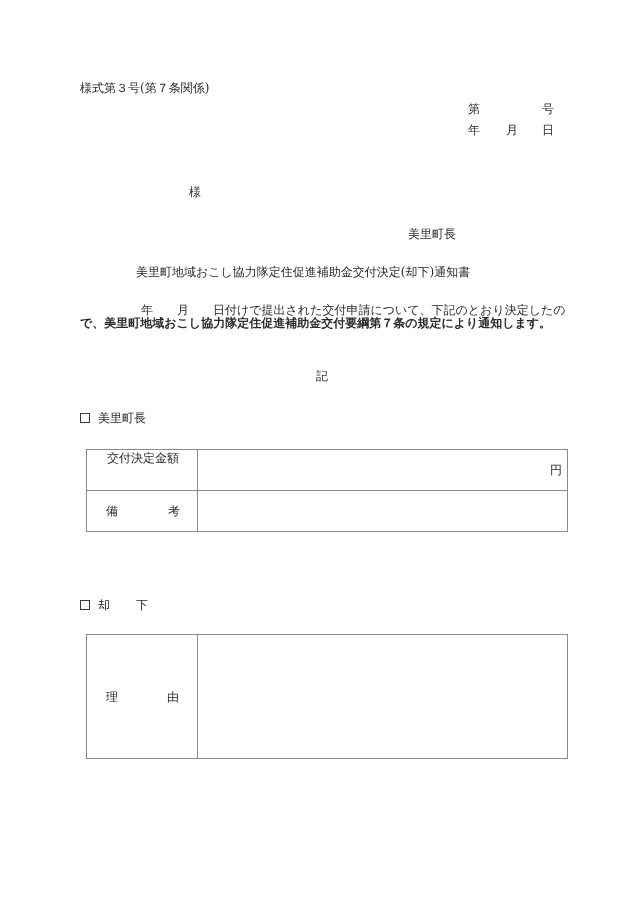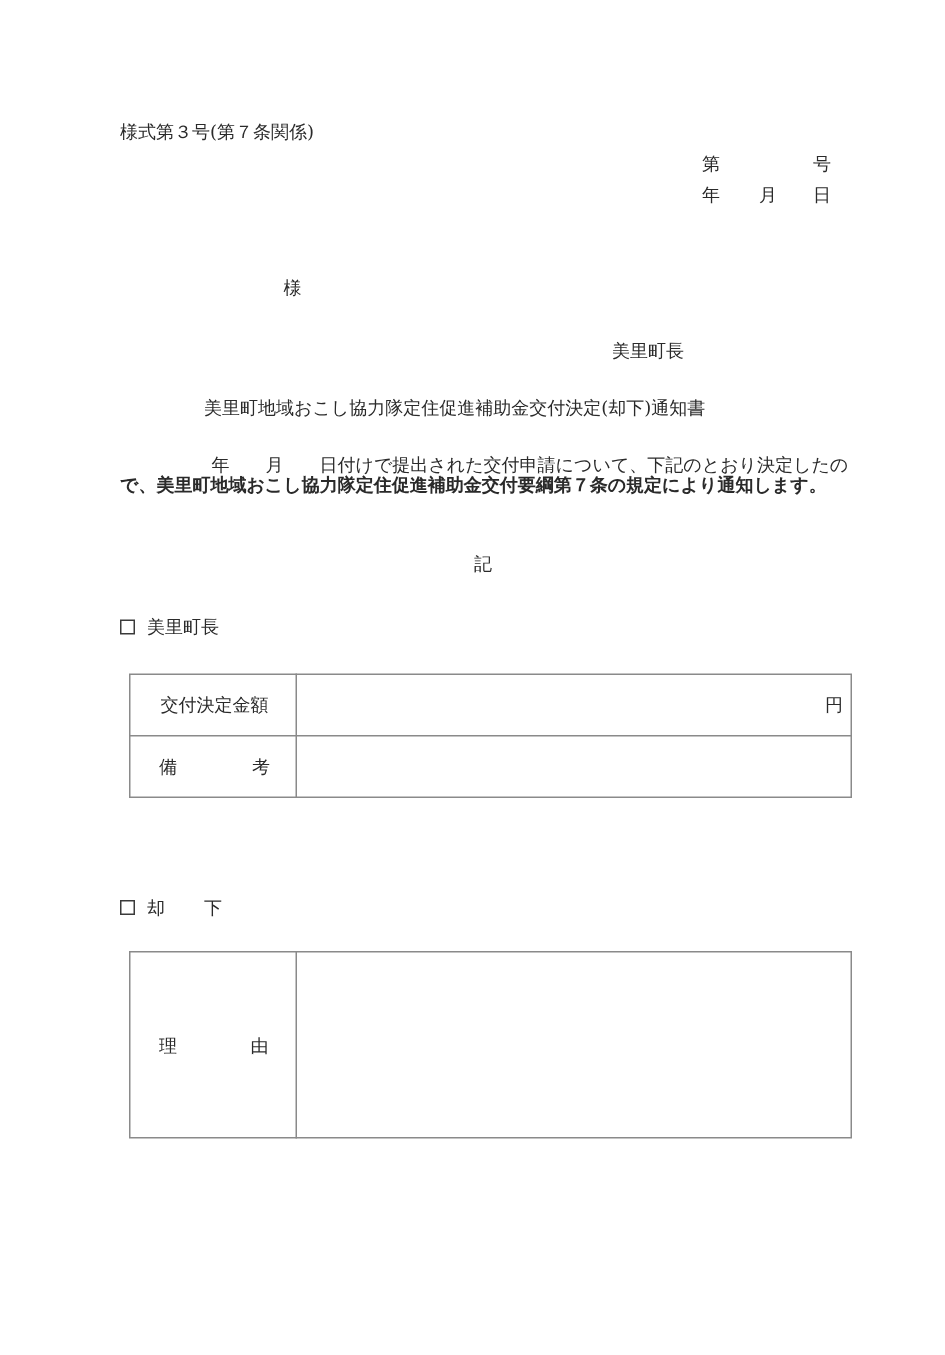--- a/index.html
+++ b/index.html
@@ -45,21 +45,21 @@
 <div class="abs" style="left:316px; top:368px;">記</div>
 
 <div class="abs" style="left:80px; top:410px;">
   <span class="cb"></span><span>美里町長</span>
 </div>
 
 <div class="t" style="left:86px; top:449px; width:482px; height:83px;"></div>
 <div class="vline" style="left:197px; top:449px; height:83px;"></div>
 <div class="hline" style="left:86px; top:490px; width:482px;"></div>
 
-<div class="abs" style="left:107px; top:462px;">交付決定金額</div>
+<div class="abs" style="left:107px; top:450px;">交付決定金額</div>
 <div class="abs" style="left:200px; top:451px; width:356px; height:37px;"></div>
 <div class="abs" style="left:550px; top:462px;">円</div>
 
 <div class="abs" style="left:106px; top:503px;">備</div>
 <div class="abs" style="left:168px; top:503px;">考</div>
 <div class="abs" style="left:200px; top:492px; width:364px; height:37px;"></div>
 
 <div class="abs" style="left:80px; top:597px;">
   <span class="cb"></span><span>却</span>
 </div>

